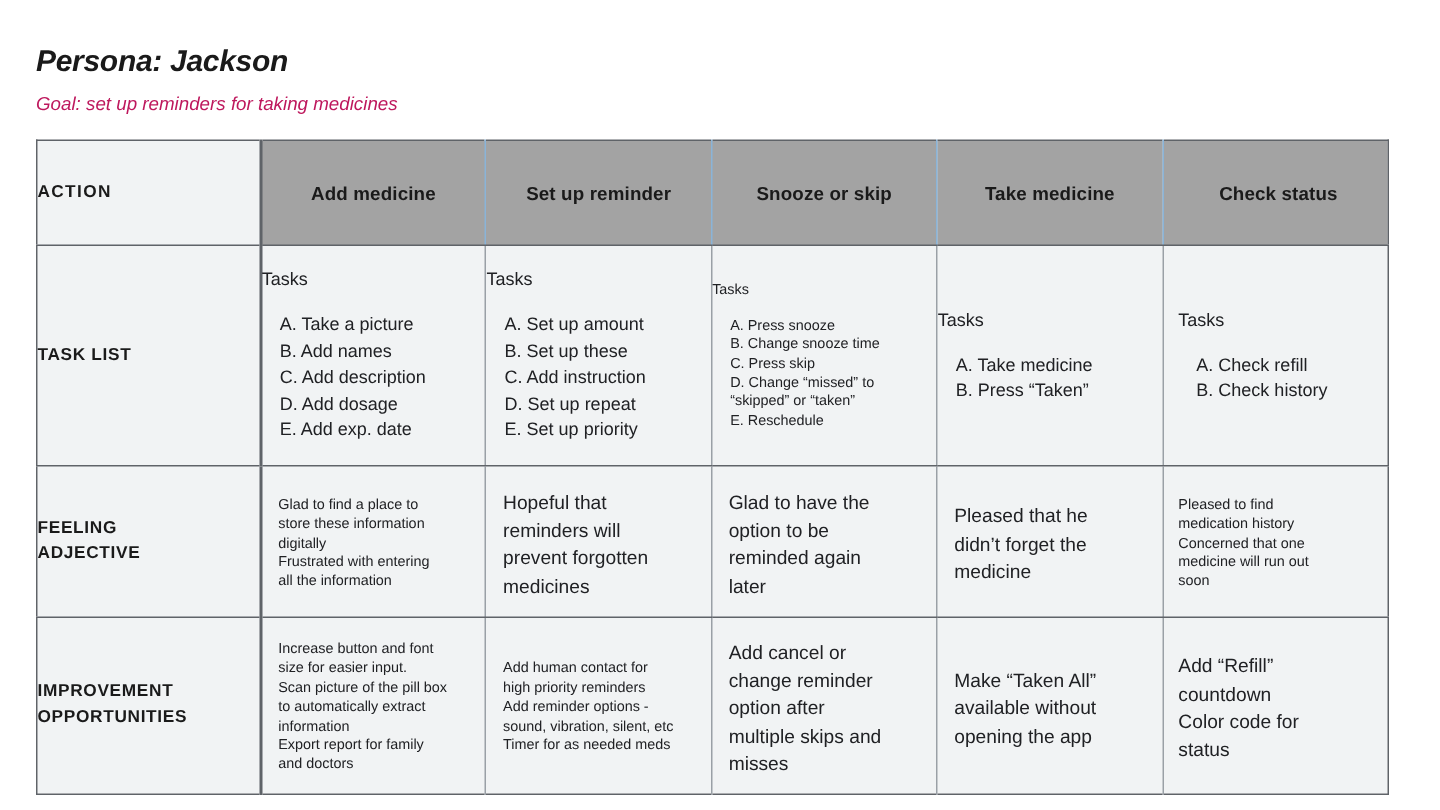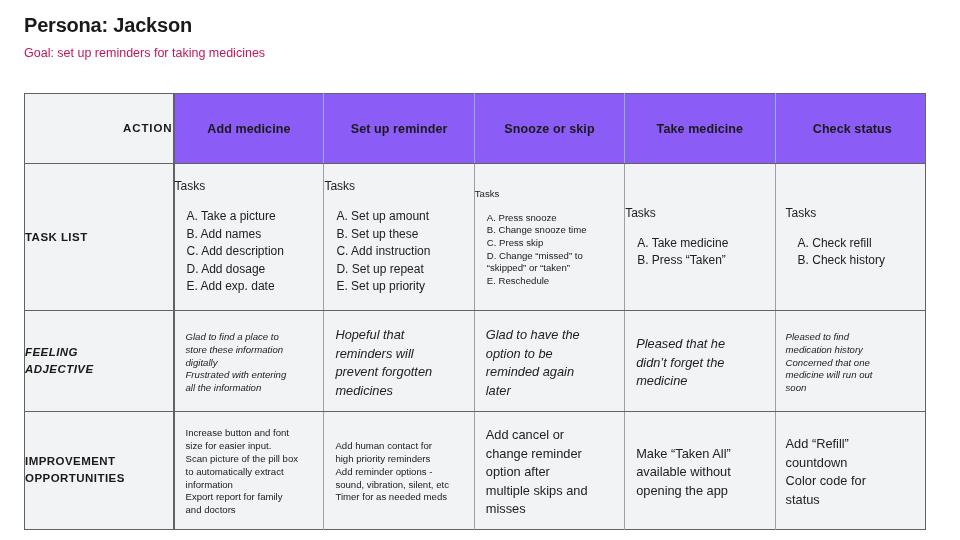--- a/index.html
+++ b/index.html
@@ -18,22 +18,23 @@
     width: 960px;
     height: 540px;
     background: #ffffff;
     overflow: hidden;
   }
 
   
   .heading {
     position: absolute;
     left: 24px;
-    top: 12px;
+    top: 28px;
     width: 900px;
+    font-style: italic;
   }
   .persona-title {
     font-size: 20px;
     font-weight: bold;
     color: #1a1a1a;
     letter-spacing: -0.2px;
     line-height: 26px;
     margin: 0;
   }
   .persona-goal {
@@ -79,33 +80,33 @@
     font-weight: bold;
     color: #1a1a1a;
     letter-spacing: 0.45px;
     line-height: 17px;
     padding: 4px 6px;
   }
 
   
   .header-row th { height: 70px; }
   .header-row .stage-head {
-    background: #8b5cf6;
+    background: #a3a3a3;
     text-align: center;
     font-size: 12.5px;
     font-weight: bold;
     color: #1a1a1a;
     letter-spacing: 0.1px;
     padding: 4px 6px;
     border-right: 1px solid #8ab4d8;
   }
   .header-row .stage-head:last-child { border-right: none; }
   .header-row .action-head {
     background: #f1f3f4;
-    text-align: right;
+    text-align: left;
     font-size: 11.5px;
     font-weight: bold;
     color: #1a1a1a;
     letter-spacing: 0.9px;
   }
 
   
   .cell {
     vertical-align: top;
     padding: 13px 11px 10px 11px;
@@ -137,21 +138,21 @@
 
   .cell-lines {
     font-size: 12.8px;
     color: #202124;
     line-height: 18.5px;
   }
   .cell-lines .line { display: block; }
 
   
   .row-tasks td { height: 147px; }
-  .row-feeling td { height: 101px; font-style: italic; }
+  .row-feeling td { height: 101px; }
   .row-improve td { height: 113px; }
 
   .row-tasks .cell { padding-top: 12px; }
   .row-feeling .cell { padding: 14px 11px 10px 11px; }
   .row-improve .cell { padding: 14px 11px 10px 11px; }
 </style>
 </head>
 <body>
 
 <div id="page">

